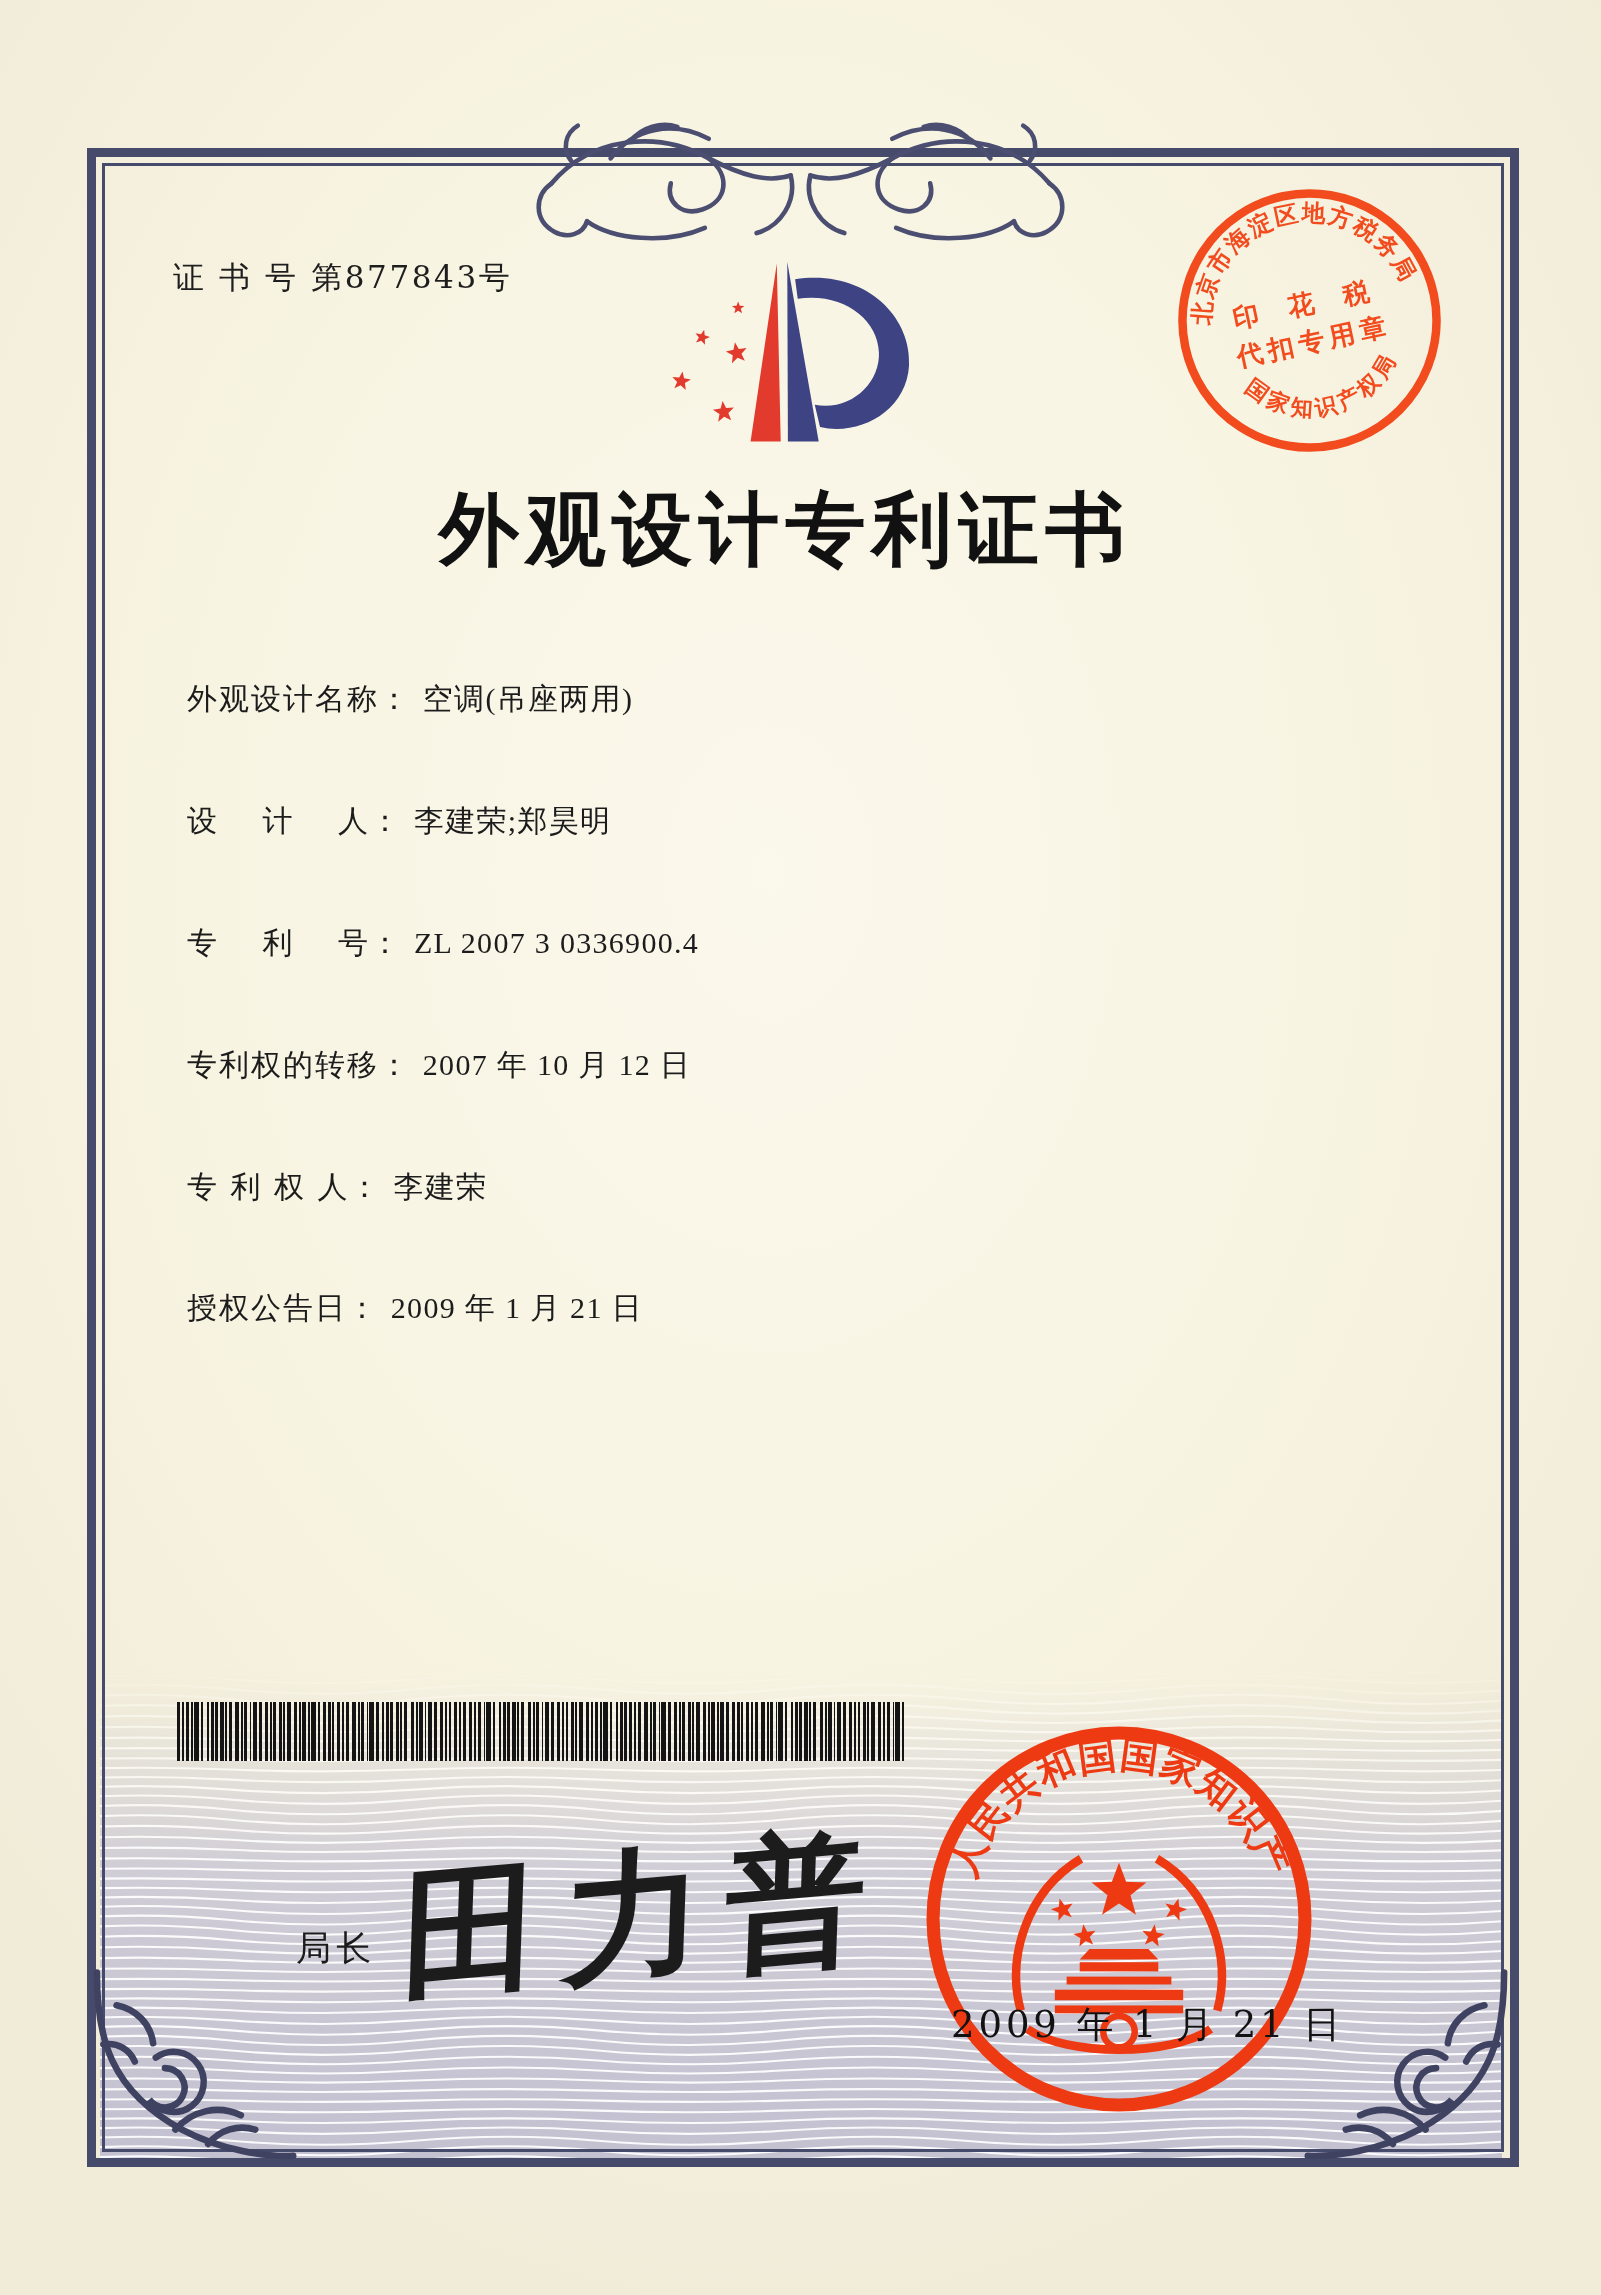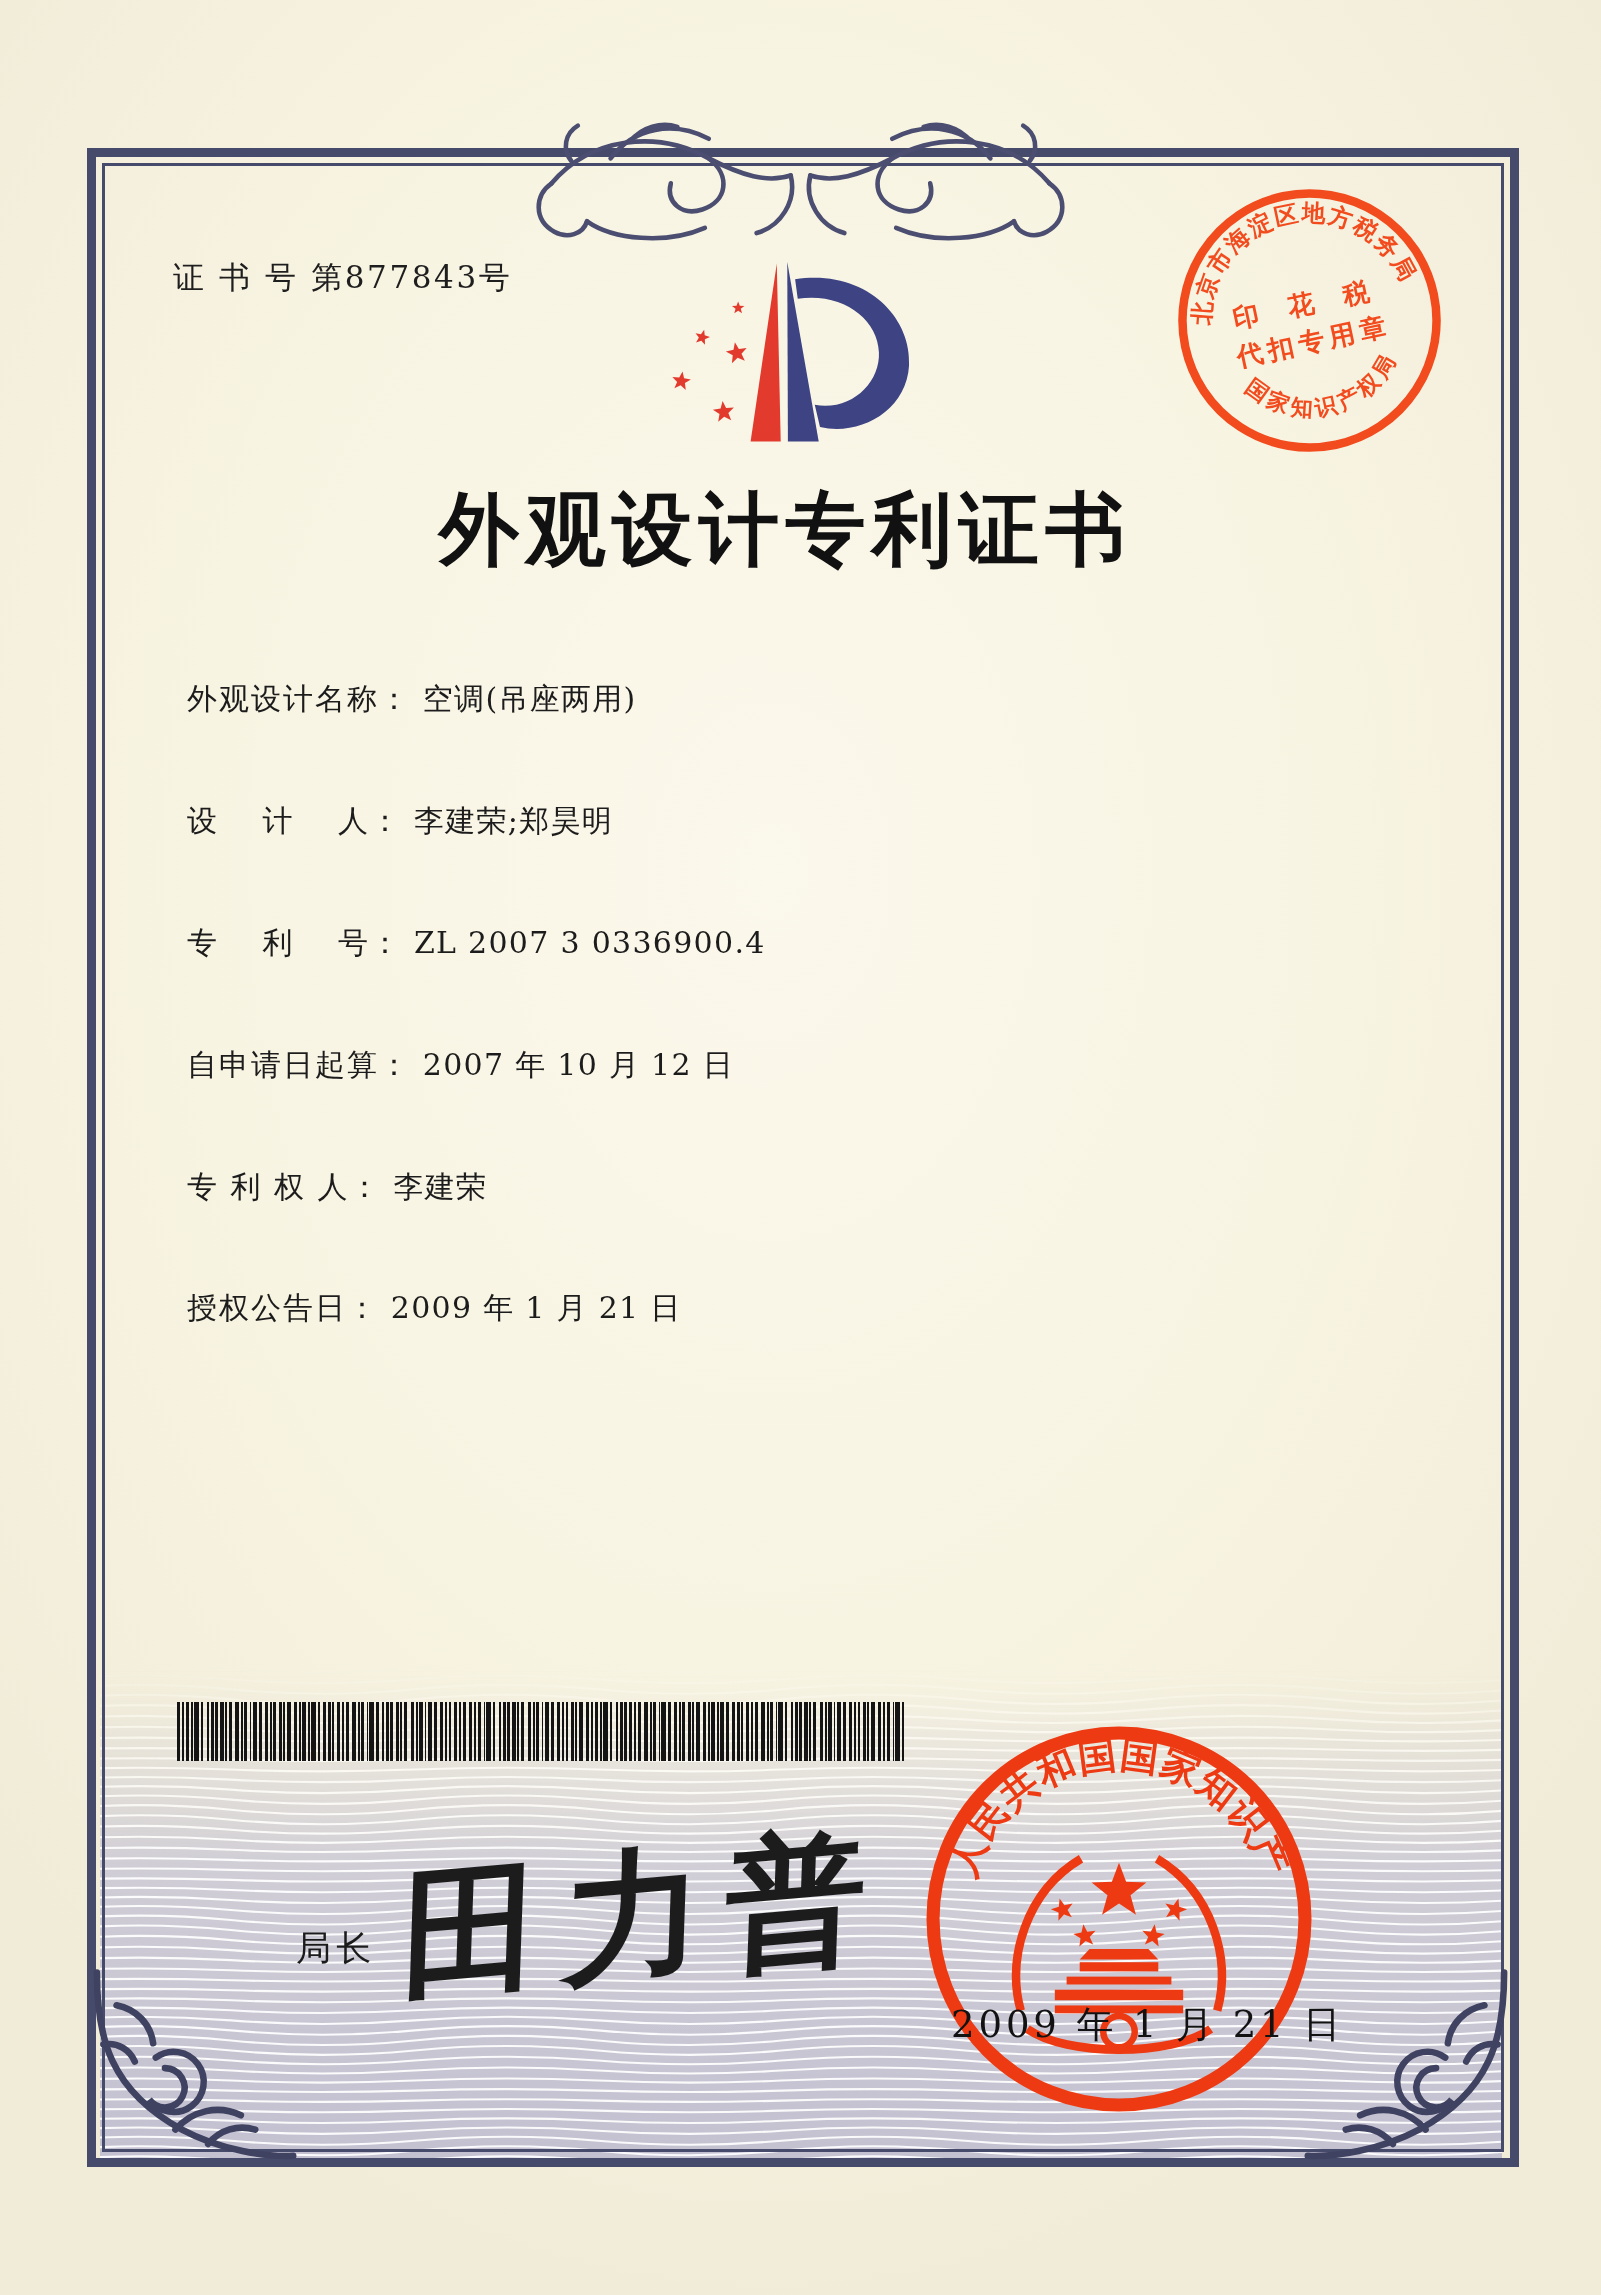--- a/index.html
+++ b/index.html
@@ -19,21 +19,21 @@
   .waves-band svg{position:absolute;inset:0;}
   
   .orn{position:absolute;z-index:4;color:#4b4e70;}
   
   .cert-no{position:absolute;left:125px;top:257px;font-size:31px;color:#1e1e1e;letter-spacing:2.6px;z-index:5;margin-left:48px;}
   .title{position:absolute;left:0;top:477px;width:1571px;text-align:center;font-size:80px;font-weight:700;
          color:#111;letter-spacing:6.6px;z-index:5;}
   .fields{position:absolute;left:187px;top:679px;width:1147px;z-index:5;}
   .frow{position:absolute;left:0;white-space:nowrap;font-size:30px;color:#1c1c1c;}
   .frow .flabel{letter-spacing:2px;}
-  .frow .fvalue{margin-left:11.8px;letter-spacing:1.3px;}
+  .frow .fvalue{margin-left:11.8px;letter-spacing:1.3px;font-family:Liberation Serif, serif;}
   .body-text{position:absolute;left:187px;top:1345px;width:1235px;z-index:5;
              font-size:29px;line-height:45px;color:#181818;text-align:justify;}
   .body-text p{margin:0 0 3.9px 0;text-indent:2em;}
   
   .barcode{position:absolute;left:177px;top:1702px;width:735px;height:59px;z-index:6;
            display:flex;align-items:stretch;}
   .barcode .bar{background:#141414;height:100%;}
   .barcode .gap{height:100%;}
   
   .director{position:absolute;left:296px;top:1925px;font-size:35px;color:#1b1b1b;letter-spacing:5.2px;z-index:6;}
@@ -187,21 +187,21 @@
     <text class="stamp-text" x="210" y="198" text-anchor="middle" font-size="40" fill="#f24b1e" letter-spacing="16">印 花 税</text>
     <text class="stamp-text" x="210" y="256" text-anchor="middle" font-size="40" fill="#f24b1e" letter-spacing="8">代扣专用章</text>
   </svg>
 
   <div class="title">外观设计专利证书</div>
 
   <div class="fields">
     <div class="frow" style="top:0px"><span class="flabel">外观设计名称：</span><span class="fvalue">空调(吊座两用)</span></div>
     <div class="frow" style="top:122px"><span class="flabel">设　 计　 人：</span><span class="fvalue">李建荣;郑昊明</span></div>
     <div class="frow" style="top:244px"><span class="flabel">专　 利　 号：</span><span class="fvalue">ZL 2007 3 0336900.4</span></div>
-    <div class="frow" style="top:366px"><span class="flabel">自申请日起算：</span><span class="fvalue">2007 年 10 月 12 日</span></div>
+    <div class="frow" style="top:366px"><span class="flabel">专利权的转移：</span><span class="fvalue">2007 年 10 月 12 日</span></div>
     <div class="frow" style="top:488px"><span class="flabel">专 利 权 人：</span><span class="fvalue">李建荣</span></div>
     <div class="frow" style="top:609px"><span class="flabel">授权公告日：</span><span class="fvalue">2009 年 1 月 21 日</span></div>
   </div>
 
   <div class="body-text">
   </div>
 
   <div class="barcode" id="barcode">
       <div class="bar" style="width: 3.3px;"></div>
       <div class="gap" style="width: 2px;"></div>

